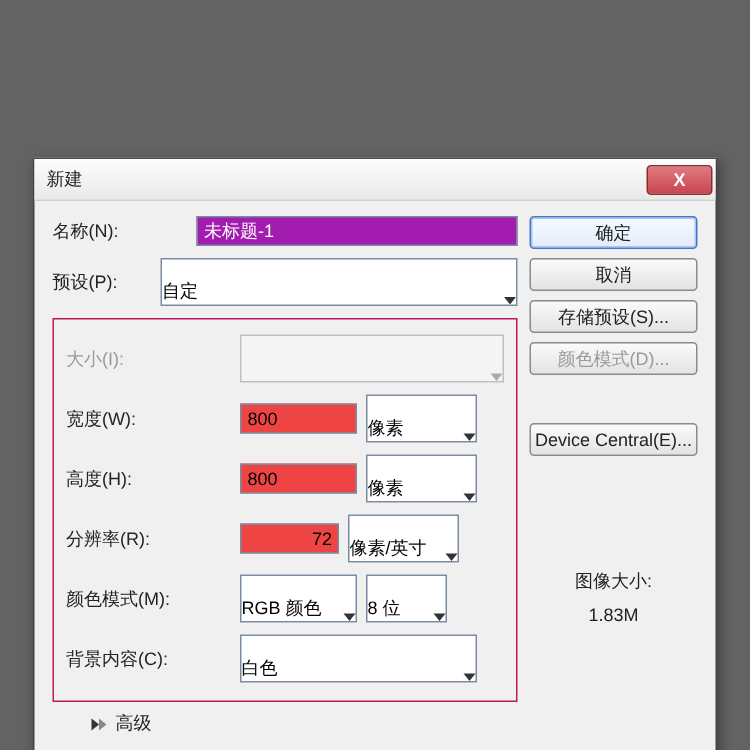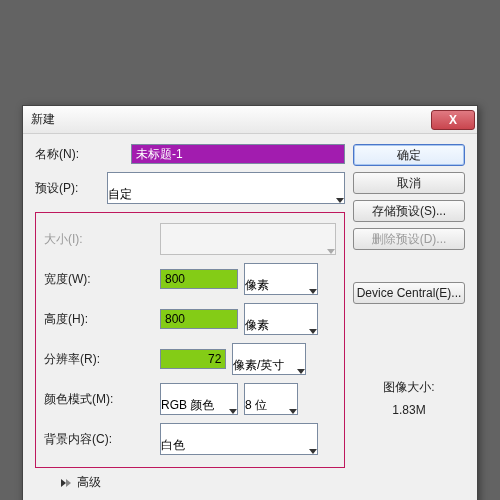--- a/index.html
+++ b/index.html
@@ -8,21 +8,21 @@
   .titlebar { height: 28px; background: linear-gradient(#fdfdfd,#e9e9e9); border-bottom: 1px solid #cfcfcf; display: flex; align-items: center; padding: 0 2px 0 8px; }
   .titlebar .title { flex: 1; color: #222; }
   .close-btn { width: 44px; height: 20px; background: linear-gradient(#e07a82,#c9454e); border: 1px solid #8a2c33; border-radius: 3px; display: flex; align-items: center; justify-content: center; color: #fff; font-weight: bold; font-size: 11px; cursor: default; }
   .body { padding: 10px 12px 14px 12px; display: flex; gap: 8px; }
   .form-col { flex: 1; }
   .side-col { width: 112px; display: flex; flex-direction: column; gap: 6px; }
   .row { display: flex; align-items: center; margin-bottom: 8px; }
   .lbl { width: 96px; text-align: left; padding-right: 6px; color: #222; }
   .lbl.dim { color: #9a9a9a; }
   .lbl.indent { width: 116px; }
-  input.text { height: 20px; border: 1px solid #7a8aa0; background: #84cc16; padding: 0 4px; }
+  input.text { height: 20px; border: 1px solid #7a8aa0; background: #ef4444; padding: 0 4px; }
   input.text.hl { background: #a21caf; color: #fff; }
   .sel { height: 32px; border: 1px solid #7a8aa0; background: #fff; display: flex; align-items: flex-end; padding: 0 0; position: relative; }
   .sel .val { flex: 1; white-space: nowrap; overflow: hidden; }
   .arrow { width: 0; height: 0; border-left: 4px solid transparent; border-right: 4px solid transparent; border-top: 5px solid #333; margin-left: 4px; }
   .sel.dim { background: #f4f4f4; border-color: #bfbfbf; }
   .sel.dim .arrow { border-top-color: #aaa; }
   .btn { height: 22px; border: 1px solid #8a8a8a; background: linear-gradient(#fafafa,#e3e3e3); border-radius: 3px; display: flex; align-items: center; justify-content: center; color: #222; cursor: default; }
   .btn.primary { border: 1px solid #4a76c9; box-shadow: 0 0 0 1px #a8c6f0 inset; background: linear-gradient(#f5faff,#e2edfb); }
   .btn.disabled { color: #9a9a9a; }
   fieldset { border: 1px solid #be185d; padding: 10px 8px 4px 8px; margin-top: 2px; }
@@ -127,21 +127,21 @@
       <div class="btn primary">
           <span>确定</span>
         </div>
       <div class="btn">
           <span>取消</span>
         </div>
       <div class="btn">
           <span>存储预设(S)...</span>
         </div>
       <div class="btn disabled">
-          <span>删除预设(D)...</span>
+          <span>颜色模式(D)...</span>
         </div>
       <div style="height:20px"></div>
       <div class="btn">
           <span>Device Central(E)...</span>
         </div>
       <div class="info">
         <div>图像大小:</div>
         <div>1.83M</div>
       </div>
     </div>

